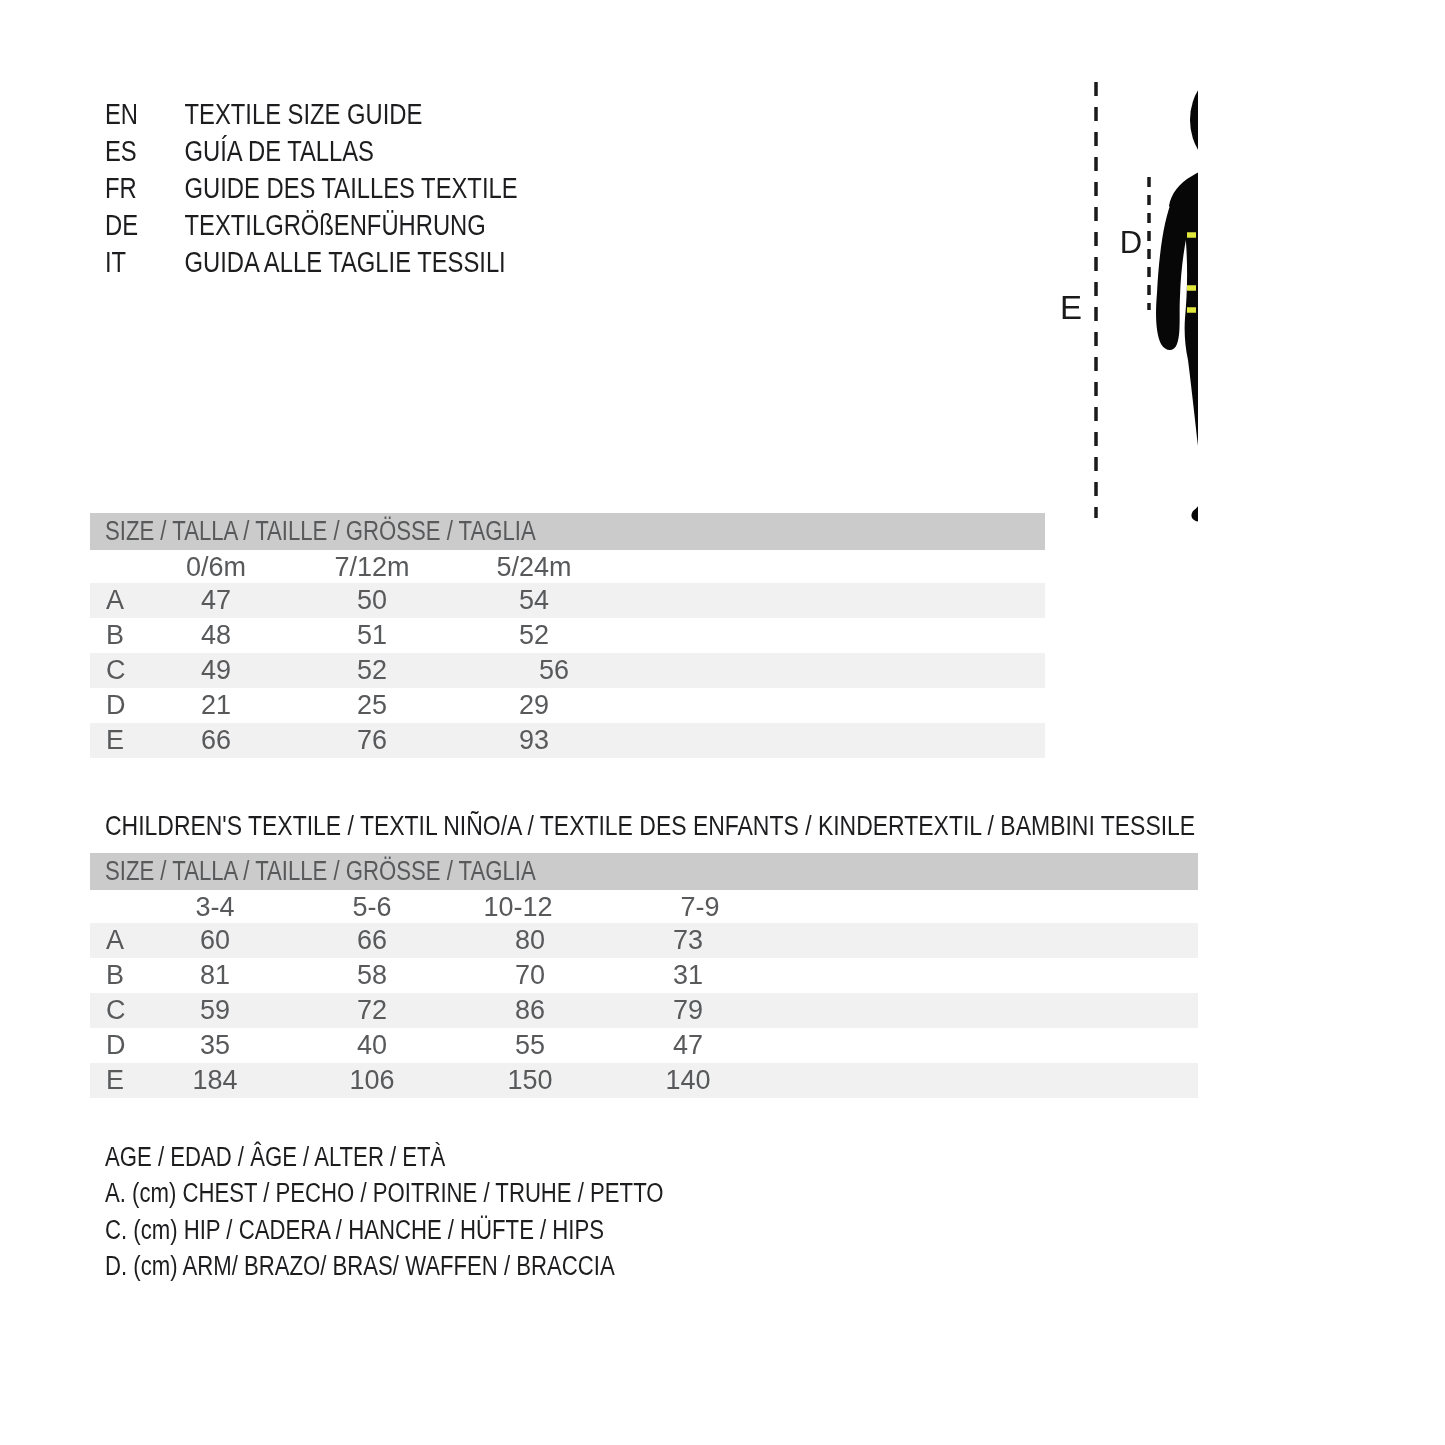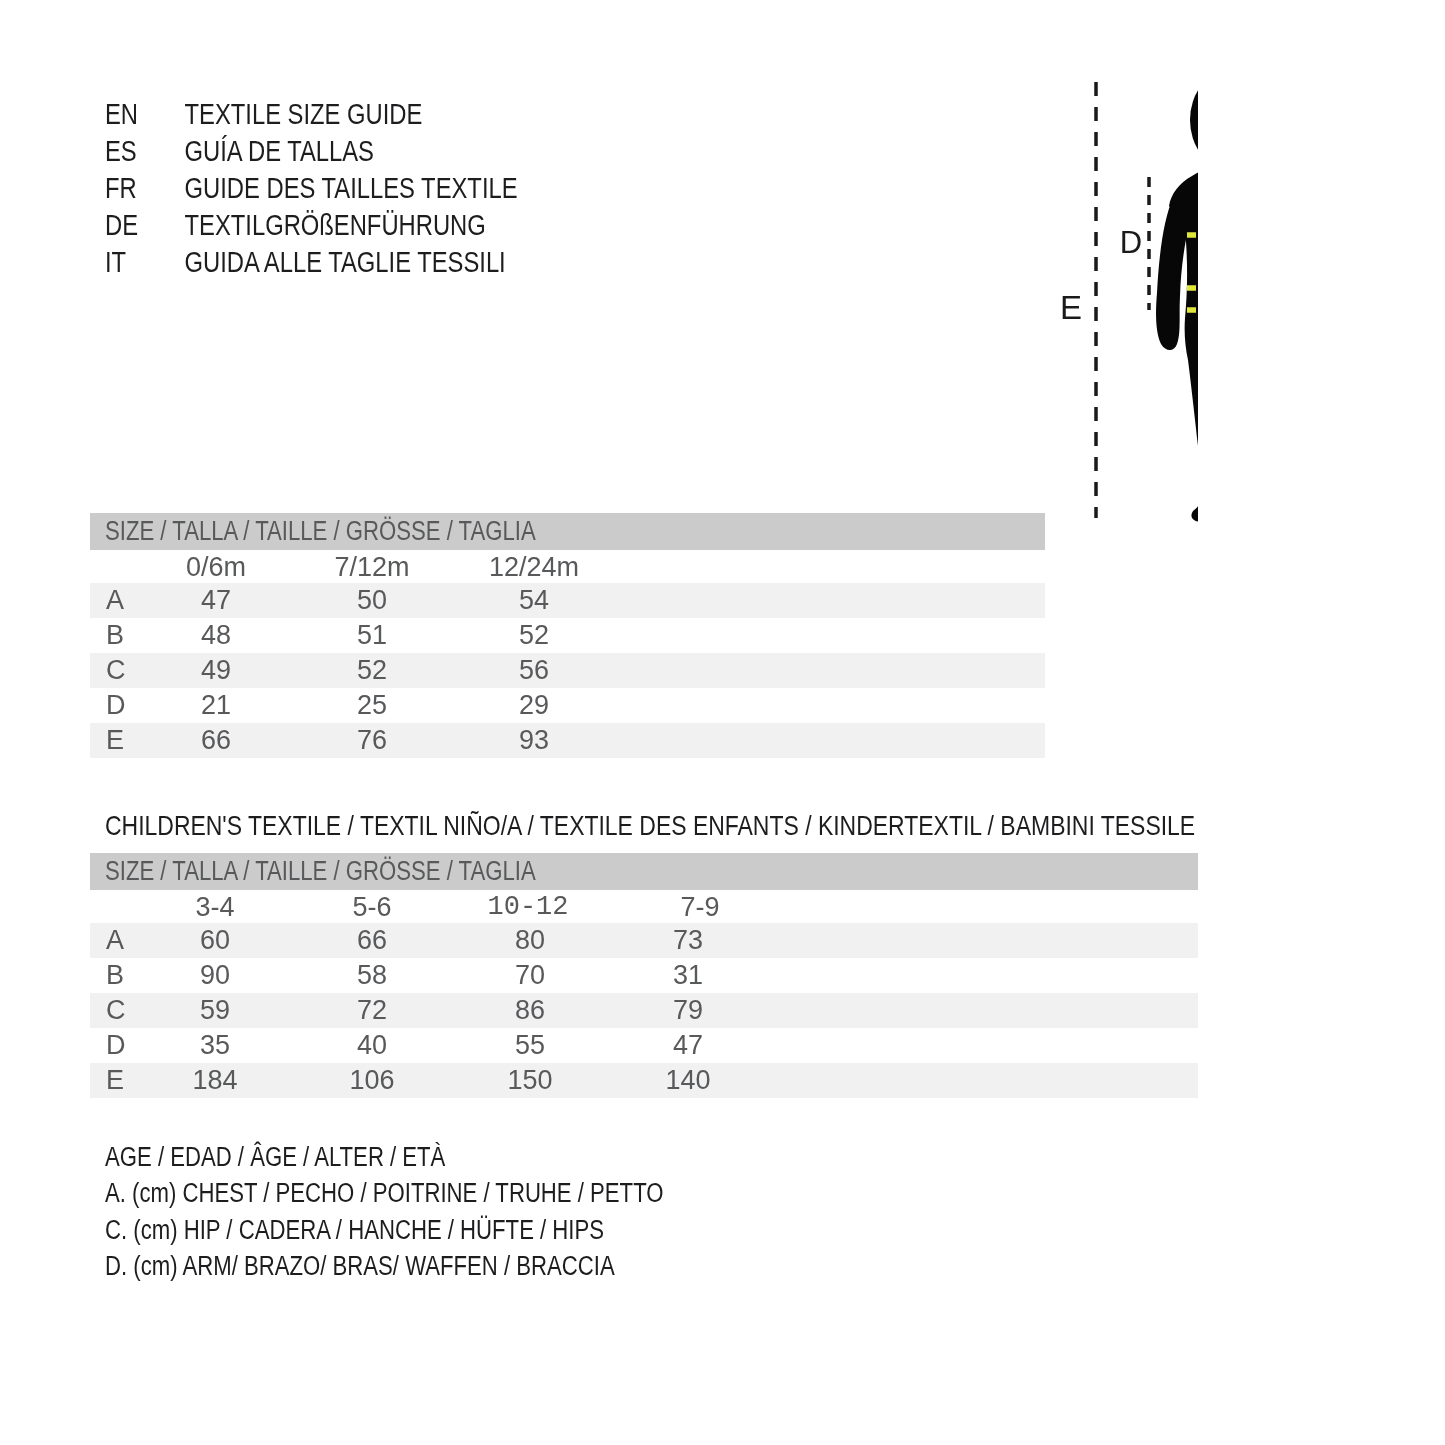--- a/index.html
+++ b/index.html
@@ -133,39 +133,39 @@
     <text x="31" y="259" font-size="33" text-anchor="middle">E</text>
   </svg>
 
   <div class="size-table" style="top:513px;width:955px;height:245px;">
     <div class="t-head">
       <span class="cond">SIZE / TALLA / TAILLE / GRÖSSE / TAGLIA</span>
     </div>
     <div class="t-row" style="top:37px;">
       <span class="cell" style="left:126px;">0/6m</span>
       <span class="cell" style="left:282px;">7/12m</span>
-      <span class="cell" style="left:444px;">12/24m</span>
+      <span class="cell" style="left:444px;">5/24m</span>
     </div>
     <div class="t-row alt" style="top:70px;">
       <span class="rlabel">A</span>
       <span class="cell" style="left:126px;">47</span>
       <span class="cell" style="left:282px;">50</span>
       <span class="cell" style="left:444px;">54</span>
     </div>
     <div class="t-row" style="top:105px;">
       <span class="rlabel">B</span>
       <span class="cell" style="left:126px;">48</span>
       <span class="cell" style="left:282px;">51</span>
       <span class="cell" style="left:444px;">52</span>
     </div>
     <div class="t-row alt" style="top:140px;">
       <span class="rlabel">C</span>
       <span class="cell" style="left:126px;">49</span>
       <span class="cell" style="left:282px;">52</span>
-      <span class="cell" style="left:444px;">56</span>
+      <span class="cell" style="left:464px;">56</span>
     </div>
     <div class="t-row" style="top:175px;">
       <span class="rlabel">D</span>
       <span class="cell" style="left:126px;">21</span>
       <span class="cell" style="left:282px;">25</span>
       <span class="cell" style="left:444px;">29</span>
     </div>
     <div class="t-row alt" style="top:210px;">
       <span class="rlabel">E</span>
       <span class="cell" style="left:126px;">66</span>
@@ -177,33 +177,33 @@
   <div class="sec-title" style="top:811px;">
     <span class="cond">CHILDREN'S TEXTILE / TEXTIL NIÑO/A / TEXTILE DES ENFANTS / KINDERTEXTIL / BAMBINI TESSILE</span>
   </div>
   <div class="size-table" style="top:853px;width:1140px;height:245px;">
     <div class="t-head">
       <span class="cond">SIZE / TALLA / TAILLE / GRÖSSE / TAGLIA</span>
     </div>
     <div class="t-row" style="top:37px;">
       <span class="cell" style="left:125px;">3-4</span>
       <span class="cell" style="left:282px;">5-6</span>
-      <span class="cell" style="left:438px;font-family:Liberation Mono, monospace;">10-12</span>
+      <span class="cell" style="left:428px;">10-12</span>
       <span class="cell" style="left:610px;">7-9</span>
     </div>
     <div class="t-row alt" style="top:70px;">
       <span class="rlabel">A</span>
       <span class="cell" style="left:125px;">60</span>
       <span class="cell" style="left:282px;">66</span>
       <span class="cell" style="left:440px;">80</span>
       <span class="cell" style="left:598px;">73</span>
     </div>
     <div class="t-row" style="top:105px;">
       <span class="rlabel">B</span>
-      <span class="cell" style="left:125px;">90</span>
+      <span class="cell" style="left:125px;">81</span>
       <span class="cell" style="left:282px;">58</span>
       <span class="cell" style="left:440px;">70</span>
       <span class="cell" style="left:598px;">31</span>
     </div>
     <div class="t-row alt" style="top:140px;">
       <span class="rlabel">C</span>
       <span class="cell" style="left:125px;">59</span>
       <span class="cell" style="left:282px;">72</span>
       <span class="cell" style="left:440px;">86</span>
       <span class="cell" style="left:598px;">79</span>

